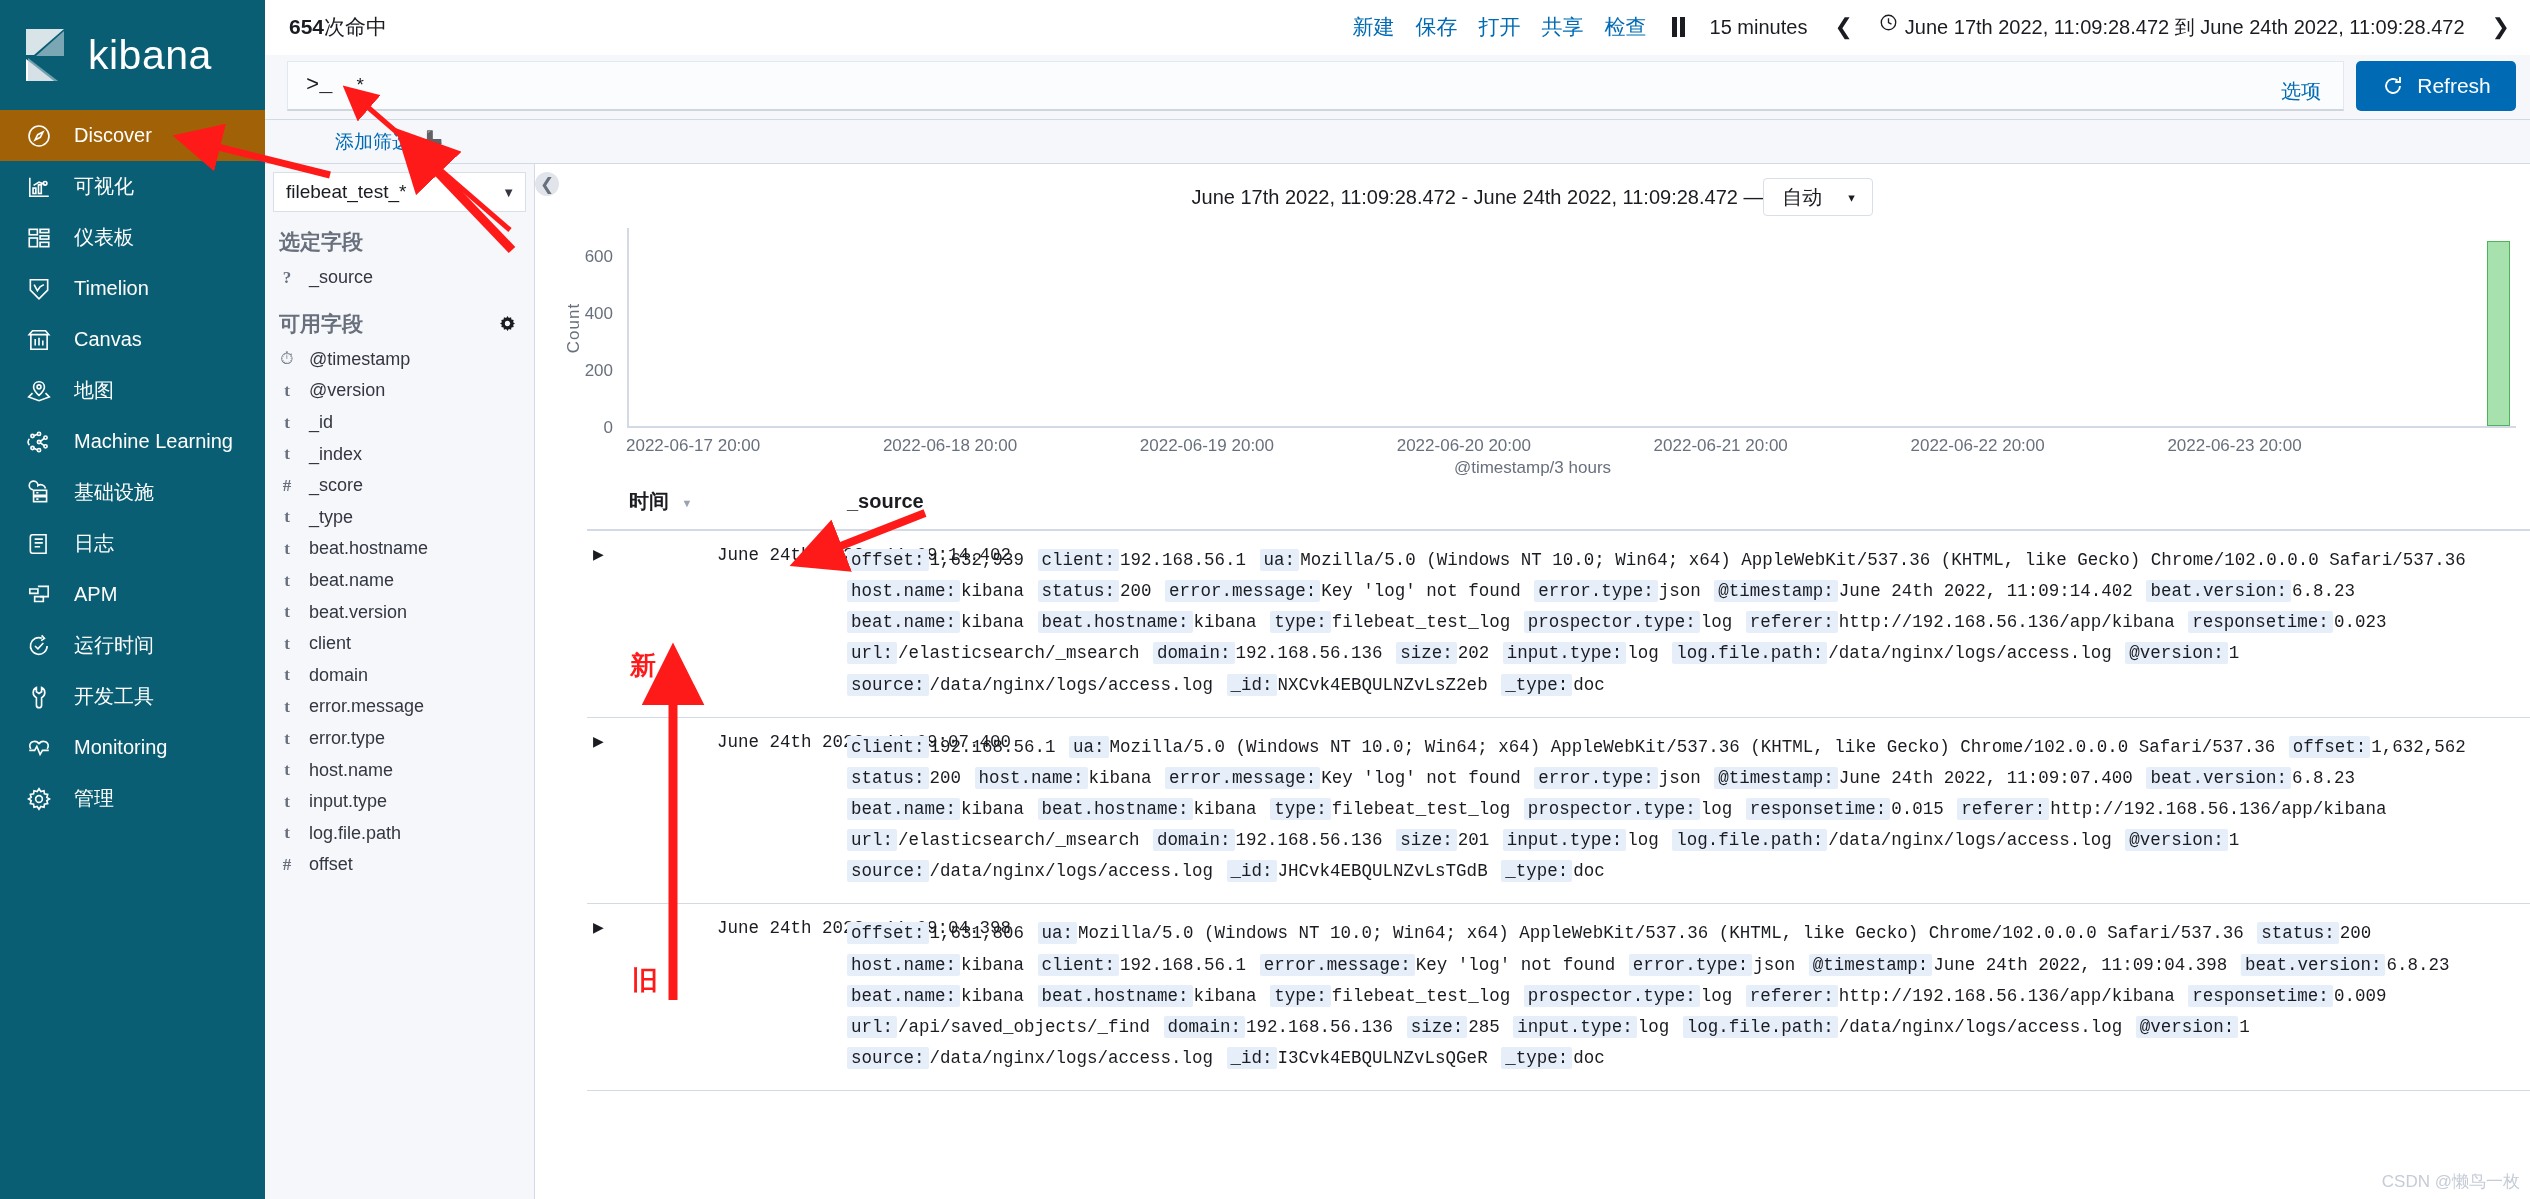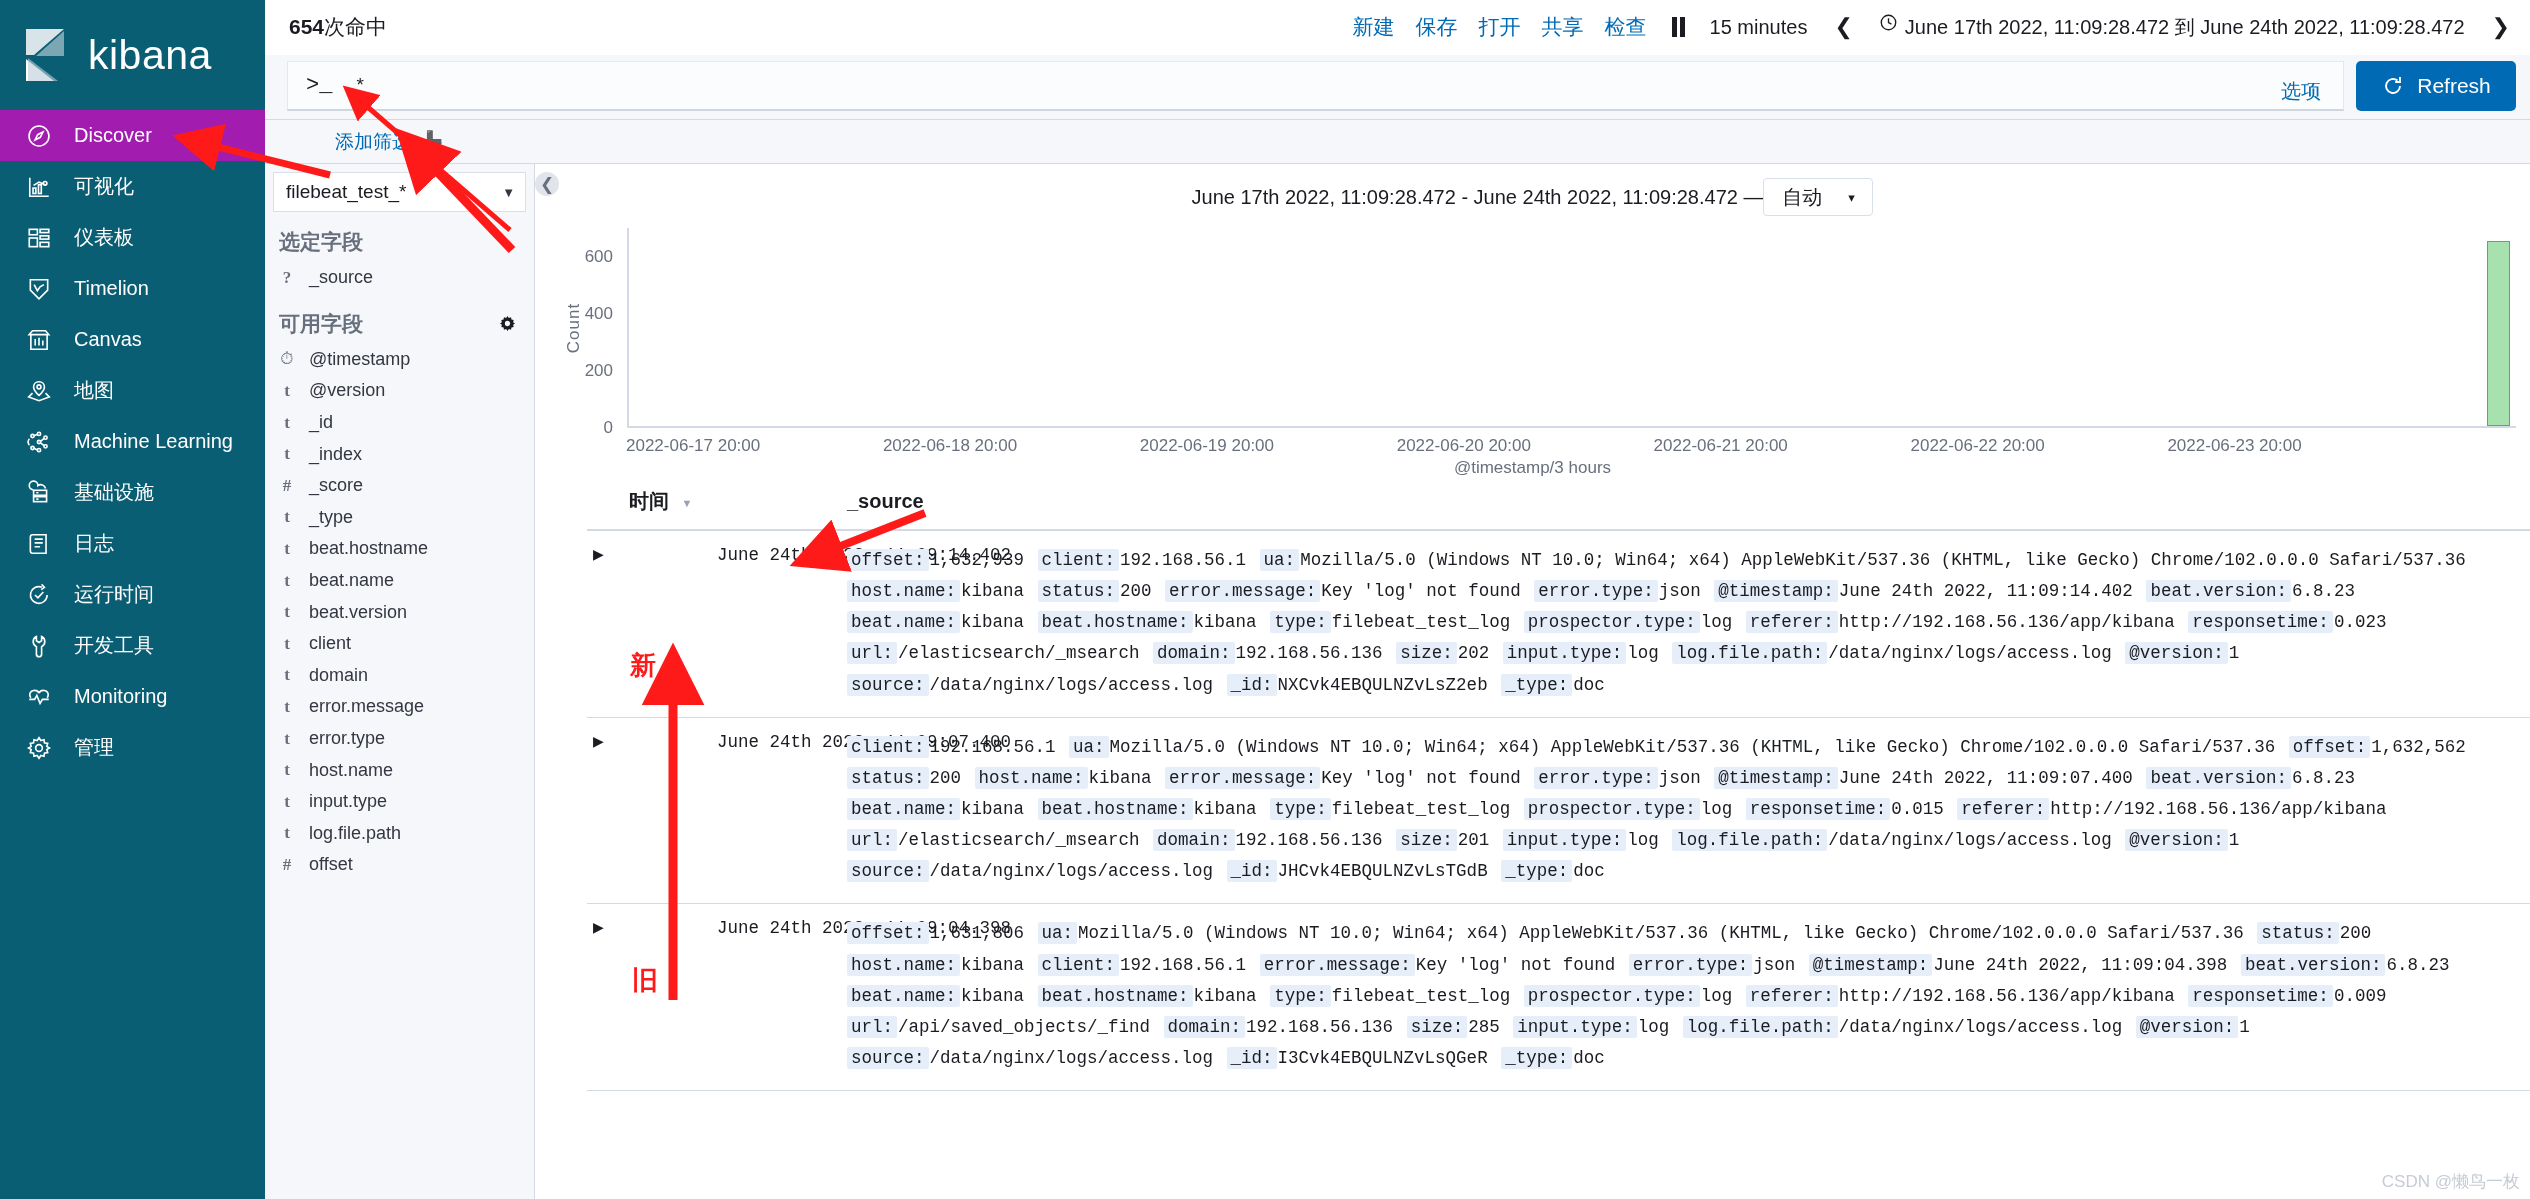--- a/index.html
+++ b/index.html
@@ -28,21 +28,21 @@
   .logo-mark { width: 46px; height: 52px; flex: 0 0 46px; }
   .logo-text { font-size: 41px; font-weight: 400; letter-spacing: .5px; color: #fff; }
 
   .nav-item {
     height: 51px;
     display: flex; align-items: center;
     padding-left: 26px; gap: 22px;
     color: #ffffff;
     cursor: pointer;
   }
-  .nav-item.active { background: #a21caf; }
+  .nav-item.active { background: #a16207; }
   .nav-icon { width: 26px; height: 26px; flex: 0 0 26px; display: block; }
   .nav-label { font-size: 20px; white-space: nowrap; }
 
   
   .main { flex: 1 1 auto; height: 1199px; display: flex; flex-direction: column; min-width: 0; }
 
   .topbar {
     height: 55px; flex: 0 0 55px;
     display: flex; align-items: center;
     background: #ffffff;
@@ -275,20 +275,28 @@
             <path d="M9.5 11.8 L11.5 11.8 M9.5 17.7 L11.5 17.7" fill="none" stroke="#ffffff" stroke-width="1.5"></path>
           </svg>
           <span class="nav-label">基础设施</span>
         </div>
         <div class="nav-item">
           <svg class="nav-icon" viewBox="0 0 24 24">
             <path d="M6 3.5 L18.5 3.5 L18.5 20.5 L6 20.5 C4.6 20.5 4 19.4 4 18.2 L4 5.8 C4 4.6 4.6 3.5 6 3.5 Z" fill="none" stroke="#ffffff" stroke-width="1.5"></path>
             <path d="M8 7.5 L15.5 7.5 M8 11 L15.5 11 M8 14.5 L13 14.5" fill="none" stroke="#ffffff" stroke-width="1.5"></path>
           </svg>
           <span class="nav-label">日志</span>
+        </div>
+        <div class="nav-item">
+          <svg class="nav-icon" viewBox="0 0 24 24">
+            <path d="M3.5 6.5 L11 6.5 L11 10.5 L3.5 10.5 Z" fill="none" stroke="#ffffff" stroke-width="1.5"></path>
+            <path d="M11 4 L20.5 4 L20.5 13.5 L13 13.5" fill="none" stroke="#ffffff" stroke-width="1.5"></path>
+            <path d="M8 13.5 L16 13.5 L16 18 L8 18 Z" fill="none" stroke="#ffffff" stroke-width="1.5"></path>
+          </svg>
+          <span class="nav-label">APM</span>
         </div>
         <div class="nav-item">
           <svg class="nav-icon" viewBox="0 0 24 24">
             <path d="M19.5 12 A7.7 7.7 0 1 1 14.6 4.8" fill="none" stroke="#ffffff" stroke-width="1.5"></path>
             <path d="M8.3 12 L11 14.6 L16 9.2" fill="none" stroke="#ffffff" stroke-width="1.5"></path>
             <path d="M14.4 2.2 L17 5 L14 7" fill="none" stroke="#ffffff" stroke-width="1.5"></path>
           </svg>
           <span class="nav-label">运行时间</span>
         </div>
         <div class="nav-item">

